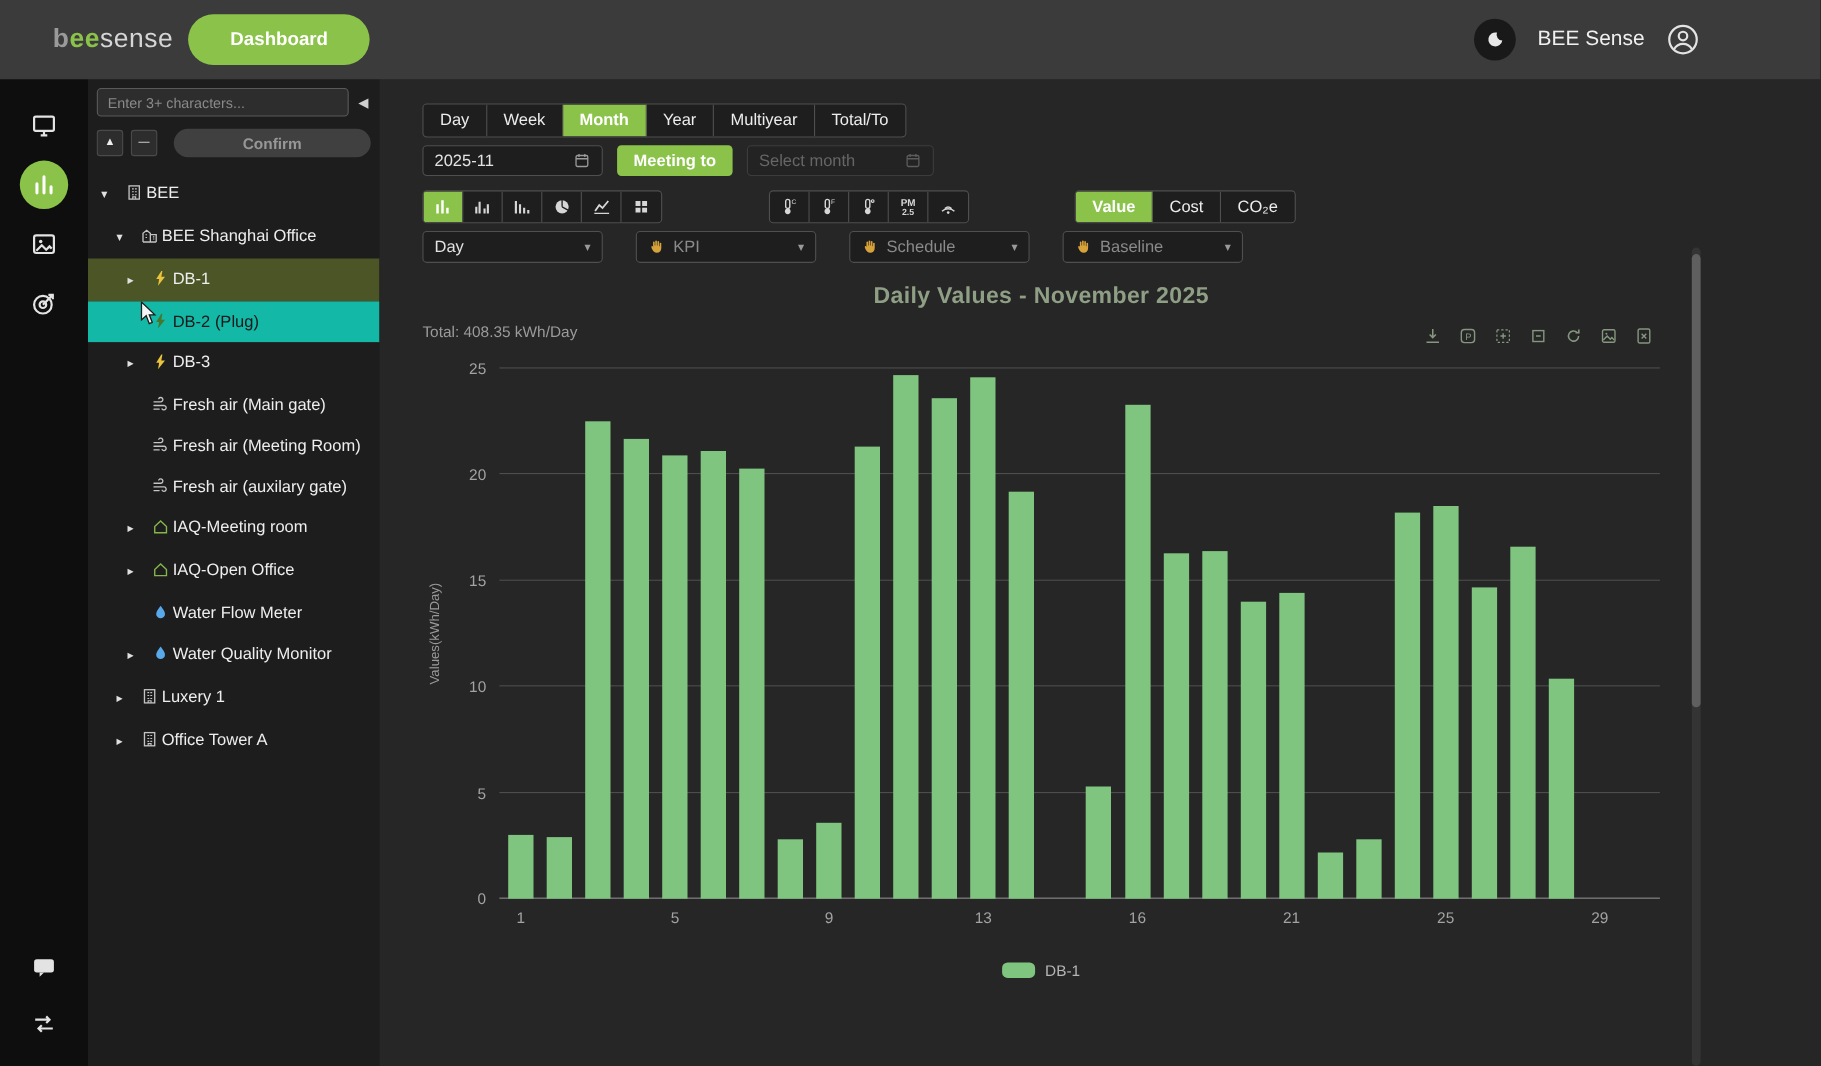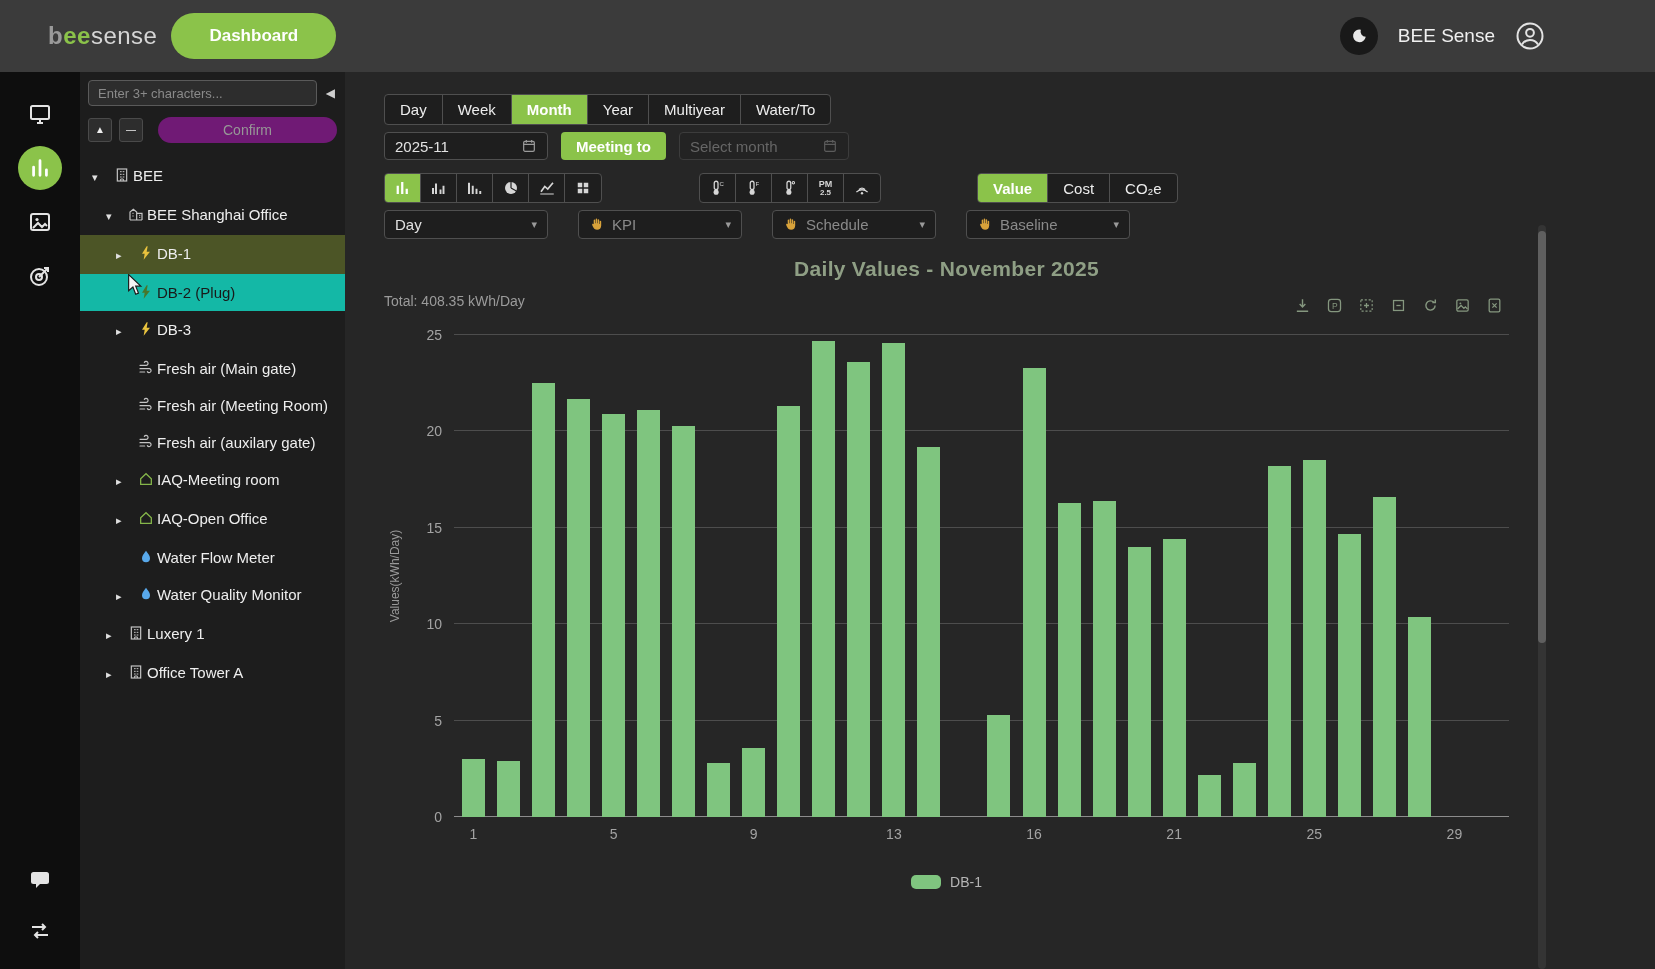--- a/index.html
+++ b/index.html
@@ -29,21 +29,21 @@
   .rail-bottom{margin-top:auto;margin-bottom:16px;display:flex;flex-direction:column;gap:8px;align-items:center;}
 
   
   .sidebar{width:265px;background:#1d1d1d;flex:none;padding-top:8px;display:flex;flex-direction:column;position:relative;}
   .search-row{display:flex;align-items:center;gap:7px;padding:0 8px;}
   .search-input{flex:1;height:26px;background:#2d2d2d;border:1px solid #5a5a5a;border-radius:4px;color:#cfcfcf;padding:0 9px;font-size:13px;outline:none;}
   .search-input::placeholder{color:#8a8a8a;}
   .collapse-btn{background:none;border:none;color:#cfcfcf;font-size:12px;padding:2px;}
   .controls-row{display:flex;align-items:center;margin:11px 8px 6px;gap:7px;}
   .sq-btn{width:24px;height:24px;background:#2d2d2d;border:1px solid #4a4a4a;border-radius:3px;color:#eee;font-size:10px;line-height:1;}
-  .confirm-btn{flex:1;height:26px;margin-left:8px;border:none;border-radius:13px;background:#701a75;color:#979797;font-weight:400;font-size:14px;}
+  .confirm-btn{flex:1;height:26px;margin-left:8px;border:none;border-radius:13px;background:#404040;color:#979797;font-weight:700;font-size:14px;}
   .tree{margin-top:8px;font-size:15px;color:#eee;overflow:hidden;}
   .tree-row{display:flex;align-items:flex-start;padding:8px 6px;line-height:21px;cursor:pointer;}
   .tree-row.lvl0{padding-left:12px;}
   .tree-row.lvl1{padding-left:26px;}
   .tree-row.lvl2{padding-left:36px;}
   .tree-row.selected{background:#4c5526;}
   .tree-row.hover{background:#14b8a6;color:#191919;}
   .caret{width:18px;flex:none;color:#e0e0e0;font-size:11px;padding-top:2px;}
   .tree-row.hover .caret{color:#333;}
   .ticon{width:23px;flex:none;display:inline-flex;justify-content:center;padding-top:2px;}
@@ -334,21 +334,21 @@
       </div>
   </aside>
 
   <main class="main">
     <div class="seg-group">
       <button class="seg">Day</button>
       <button class="seg">Week</button>
       <button class="seg active">Month</button>
       <button class="seg">Year</button>
       <button class="seg">Multiyear</button>
-      <button class="seg">Water/To</button>
+      <button class="seg">Total/To</button>
     </div>
 
     <div class="row2">
       <div class="field">
         <span>2025-11</span>
         <span class="cal">
           <svg width="16" height="16" viewBox="0 0 24 24">
               <rect x="4" y="5" width="16" height="15" rx="2" fill="none" stroke="currentColor" stroke-width="1.8"></rect>
               <path d="M4 9.5h16M8 3v4M16 3v4" stroke="currentColor" stroke-width="1.8" fill="none"></path>
             </svg>

